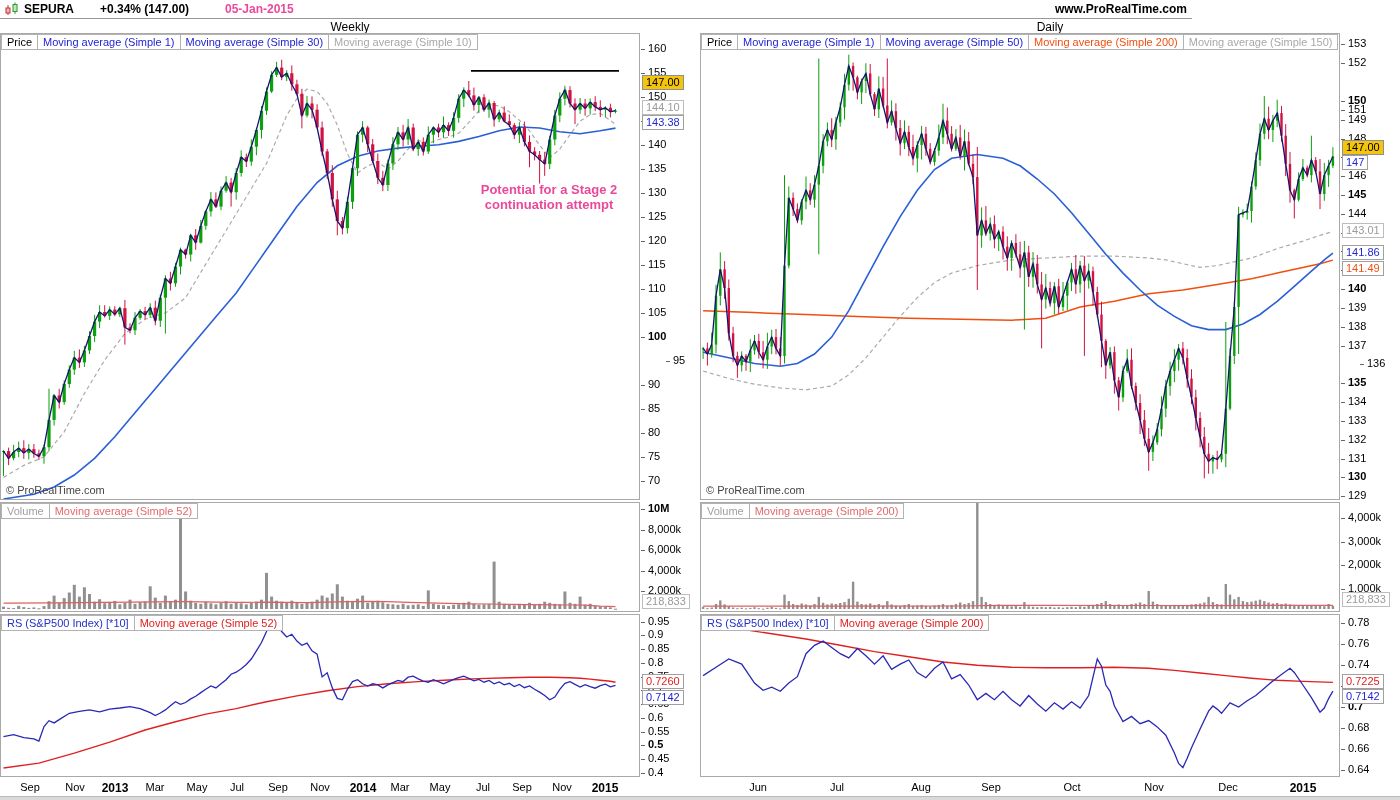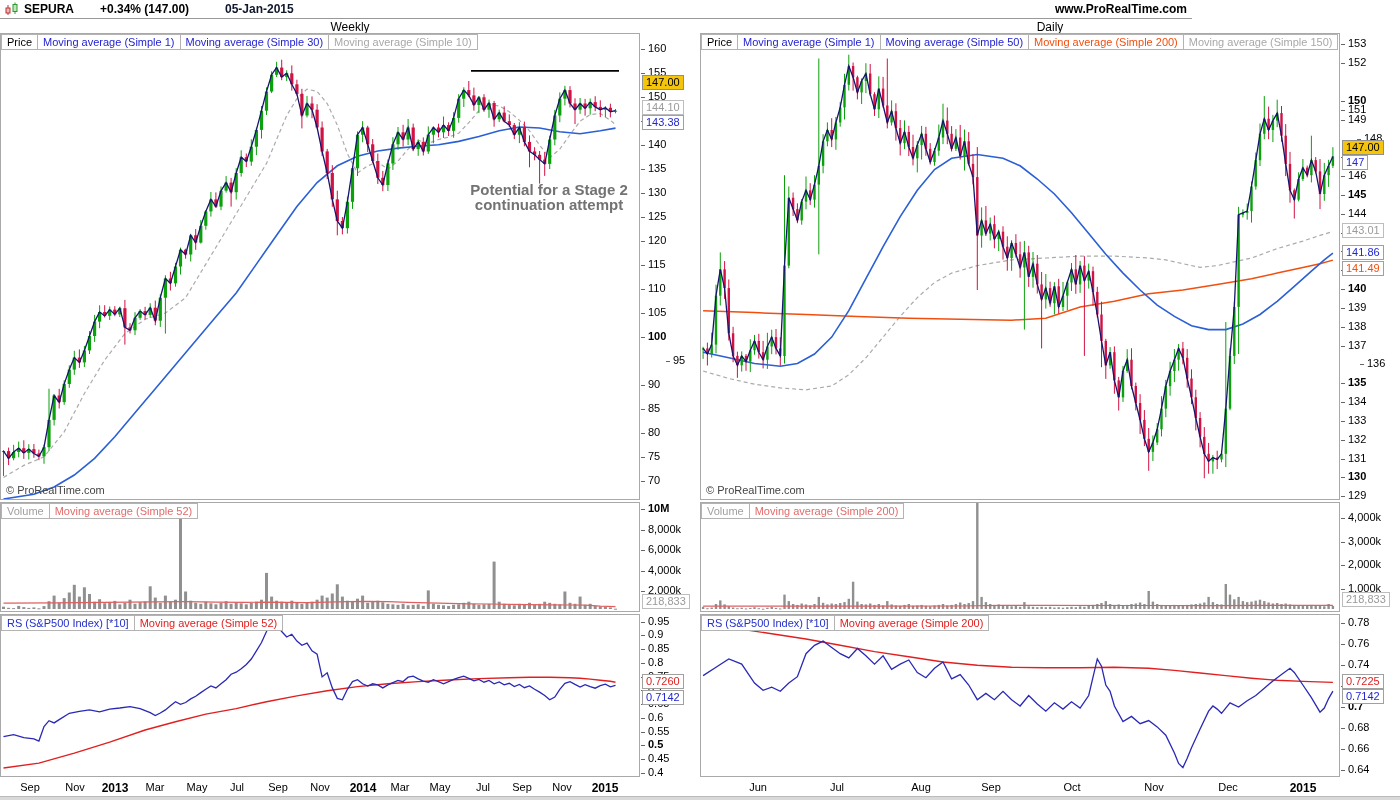--- a/index.html
+++ b/index.html
@@ -1,21 +1,21 @@
 <!DOCTYPE html>
 <html><head>
 <meta charset="utf-8">
 <style>
   html,body{margin:0;padding:0;background:#fff;font-family:"Liberation Sans",sans-serif;}
   #app{position:relative;width:1400px;height:800px;background:#fff;overflow:hidden;font-size:11px;}
   
   #header{position:absolute;left:0;top:0;width:1192px;height:18px;border-bottom:1px solid #999;background:#fff;}
   #header .sym{position:absolute;left:24px;top:2px;font-weight:bold;font-size:12px;color:#000;}
   #header .chg{position:absolute;left:100px;top:2px;font-weight:bold;font-size:12px;color:#000;}
-  #header .dt{position:absolute;left:225px;top:2px;font-weight:bold;font-size:12px;color:#0f172a;}
+  #header .dt{position:absolute;left:225px;top:2px;font-weight:bold;font-size:12px;color:#ec4899;}
   #header .site{position:absolute;right:5px;top:2px;font-weight:bold;font-size:12px;color:#000;}
   #hicon{position:absolute;left:4px;top:2px;width:16px;height:14px;}
   .title{position:absolute;top:20px;height:13px;font-size:12px;color:#000;text-align:center;}
   #title-w{left:0;width:700px;}
   #title-d{left:700px;width:700px;}
   .panel{position:absolute;background:#fff;border:1px solid #a9a9a9;box-sizing:border-box;}
   .panel svg{position:absolute;left:0;top:0;}
   .gutter{position:absolute;background:#fff;}
   .tick{position:absolute;left:0;height:12px;line-height:12px;color:#000;white-space:nowrap;}
   .tick i{display:inline-block;width:4px;height:1px;background:#666;vertical-align:middle;margin-right:3px;}
@@ -23,21 +23,21 @@
   .badge{position:absolute;left:1px;height:13px;line-height:13px;padding:0 3px;border:1px solid #a0a0a0;background:#fff;font-size:11px;white-space:nowrap;z-index:5;}
   .badge.yellow{background:#f4c50c;color:#000;border-color:#8f8f8f;}
   .badge.blue{color:#2327cf;}
   .badge.gray{color:#9a9a9a;border-color:#bdbdbd;}
   .badge.red{color:#e02020;}
   .badge.orange{color:#f04f10;}
   .legend{position:absolute;left:0;top:0;display:flex;z-index:6;}
   .legend span{display:block;border:1px solid #b3b3b3;border-left:none;background:#fff;padding:0 5px;height:14px;line-height:14px;font-size:11px;white-space:nowrap;}
   .legend span:first-child{border-left:1px solid #b3b3b3;}
   .watermark{position:absolute;left:5px;bottom:3px;color:#444;font-size:11px;z-index:4;}
-  #annot{position:absolute;left:548px;top:148px;transform:translateX(-50%);text-align:center;font-weight:bold;font-size:15px;line-height:15px;color:#737373;z-index:4;white-space:nowrap;}
+  #annot{position:absolute;left:548px;top:148px;transform:translateX(-50%);text-align:center;font-weight:bold;font-size:13px;line-height:15px;color:#ec4899;z-index:4;white-space:nowrap;}
   #xaxis{position:absolute;left:0;top:779px;width:1400px;height:17px;}
   .xl{position:absolute;top:2px;transform:translateX(-50%);font-size:11px;color:#000;white-space:nowrap;}
   .xl.b{font-weight:bold;font-size:12px;}
   #bottomstrip{position:absolute;left:0;top:796px;width:1400px;height:4px;background:#d9d9d9;border-top:1px solid #bbb;}
 </style>
 </head>
 <body>
 
 <div id="app">
   <div id="header">
@@ -669,21 +669,21 @@
       <div class="tick" style="top: 287px;"><i></i>138</div>
       <div class="tick" style="top: 268px;"><i></i>139</div>
       <div class="tick b" style="top: 249px;"><i></i>140</div>
       <div class="tick" style="top: 230px;"><i></i>141</div>
       <div class="tick" style="top: 211px;"><i></i>142</div>
       <div class="tick" style="top: 193px;"><i></i>143</div>
       <div class="tick" style="top: 174px;"><i></i>144</div>
       <div class="tick b" style="top: 155px;"><i></i>145</div>
       <div class="tick" style="top: 136px;"><i></i>146</div>
       <div class="tick" style="top: 117px;"><i></i>147</div>
-      <div class="tick" style="top: 99px; padding-left: 16px;"><i></i>148</div>
+      <div class="tick" style="top: 99px;"><i></i>148</div>
       <div class="tick" style="top: 80px;"><i></i>149</div>
       <div class="tick b" style="top: 61px;"><i></i>150</div>
       <div class="tick" style="top: 42px; margin-top: 28px;"><i></i>151</div>
       <div class="tick" style="top: 23px;"><i></i>152</div>
       <div class="tick" style="top: 4px;"><i></i>153</div>
       <div class="badge yellow" style="top: 107px;">147.00</div>
       <div class="badge blue" style="top: 122px;">147</div>
       <div class="badge gray" style="top: 190px;">143.01</div>
       <div class="badge blue" style="top: 212px;">141.86</div>
       <div class="badge orange" style="top: 228px;">141.49</div>

